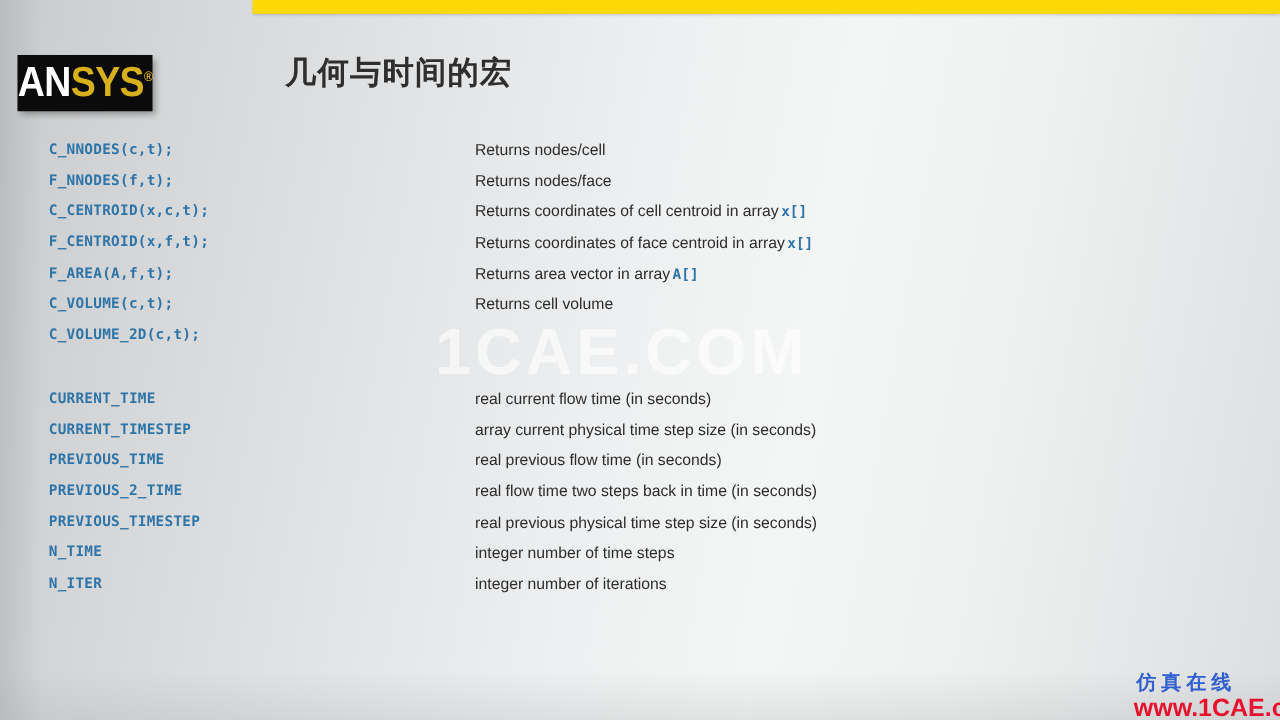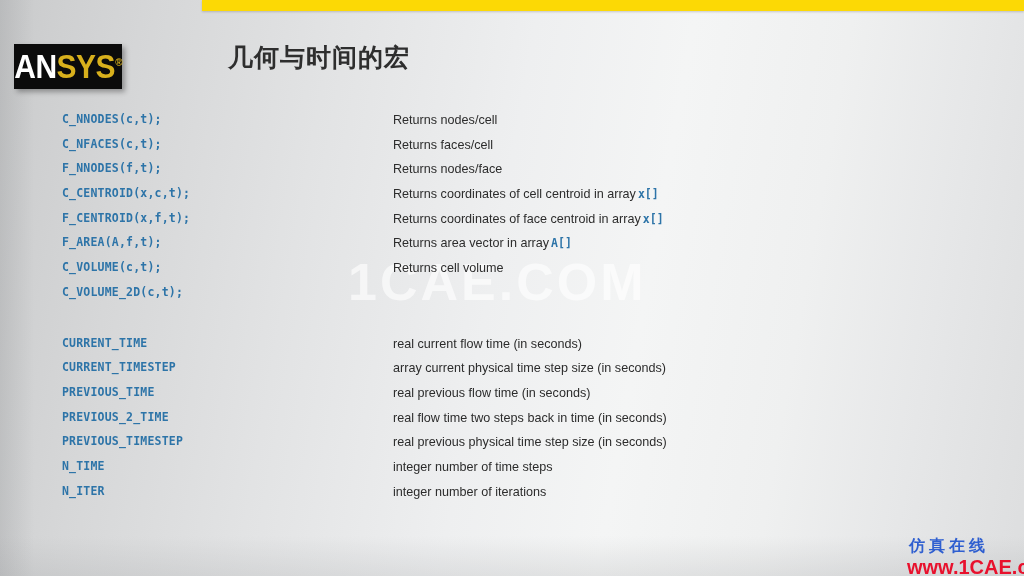--- a/index.html
+++ b/index.html
@@ -99,21 +99,20 @@
     white-space: nowrap;
     pointer-events: none;
   }
 
   
   #content {
     position: absolute;
     left: 0;
     top: 112px;
     width: 920px;
-    padding-left: 23px;
   }
   .group { }
   .group.spacer-before { margin-top: 26px; text-align: center; }
 
   .row {
     position: relative;
     height: 24.7px;
   }
   .macro {
     position: absolute;
@@ -121,21 +120,21 @@
     top: 0;
     color: #2d74a8;
     font-family: "DejaVu Sans Mono", "Liberation Mono", monospace;
     font-weight: bold;
     font-size: 11.5px;
     letter-spacing: 0.2px;
     white-space: nowrap;
   }
   .desc {
     position: absolute;
-    left: 370px;
+    left: 380px;
     top: 1px;
     color: #2c2c2c;
     font-family: "Liberation Sans", sans-serif;
     font-size: 12.6px;
     white-space: nowrap;
   }
   .desc .code {
     color: #2d74a8;
     font-family: "DejaVu Sans Mono", "Liberation Mono", monospace;
     font-weight: bold;
@@ -217,24 +216,20 @@
 
   <div id="center-watermark">1CAE.COM</div>
 
   <div id="content">
       <div class="group">
         <div class="row">
           <div class="macro">C_NNODES(c,t);</div>
           <div class="desc"><span>Returns nodes/cell</span></div>
         </div>
         <div class="row">
-          <div class="macro">C_NFACES(c,t);</div>
-          <div class="desc"><span>Returns faces/cell</span></div>
-        </div>
-        <div class="row">
           <div class="macro">F_NNODES(f,t);</div>
           <div class="desc"><span>Returns nodes/face</span></div>
         </div>
         <div class="row">
           <div class="macro">C_CENTROID(x,c,t);</div>
           <div class="desc"><span>Returns coordinates of cell centroid in array</span><span class="code">x[]</span></div>
         </div>
         <div class="row">
           <div class="macro">F_CENTROID(x,f,t);</div>
           <div class="desc"><span>Returns coordinates of face centroid in array</span><span class="code">x[]</span></div>

